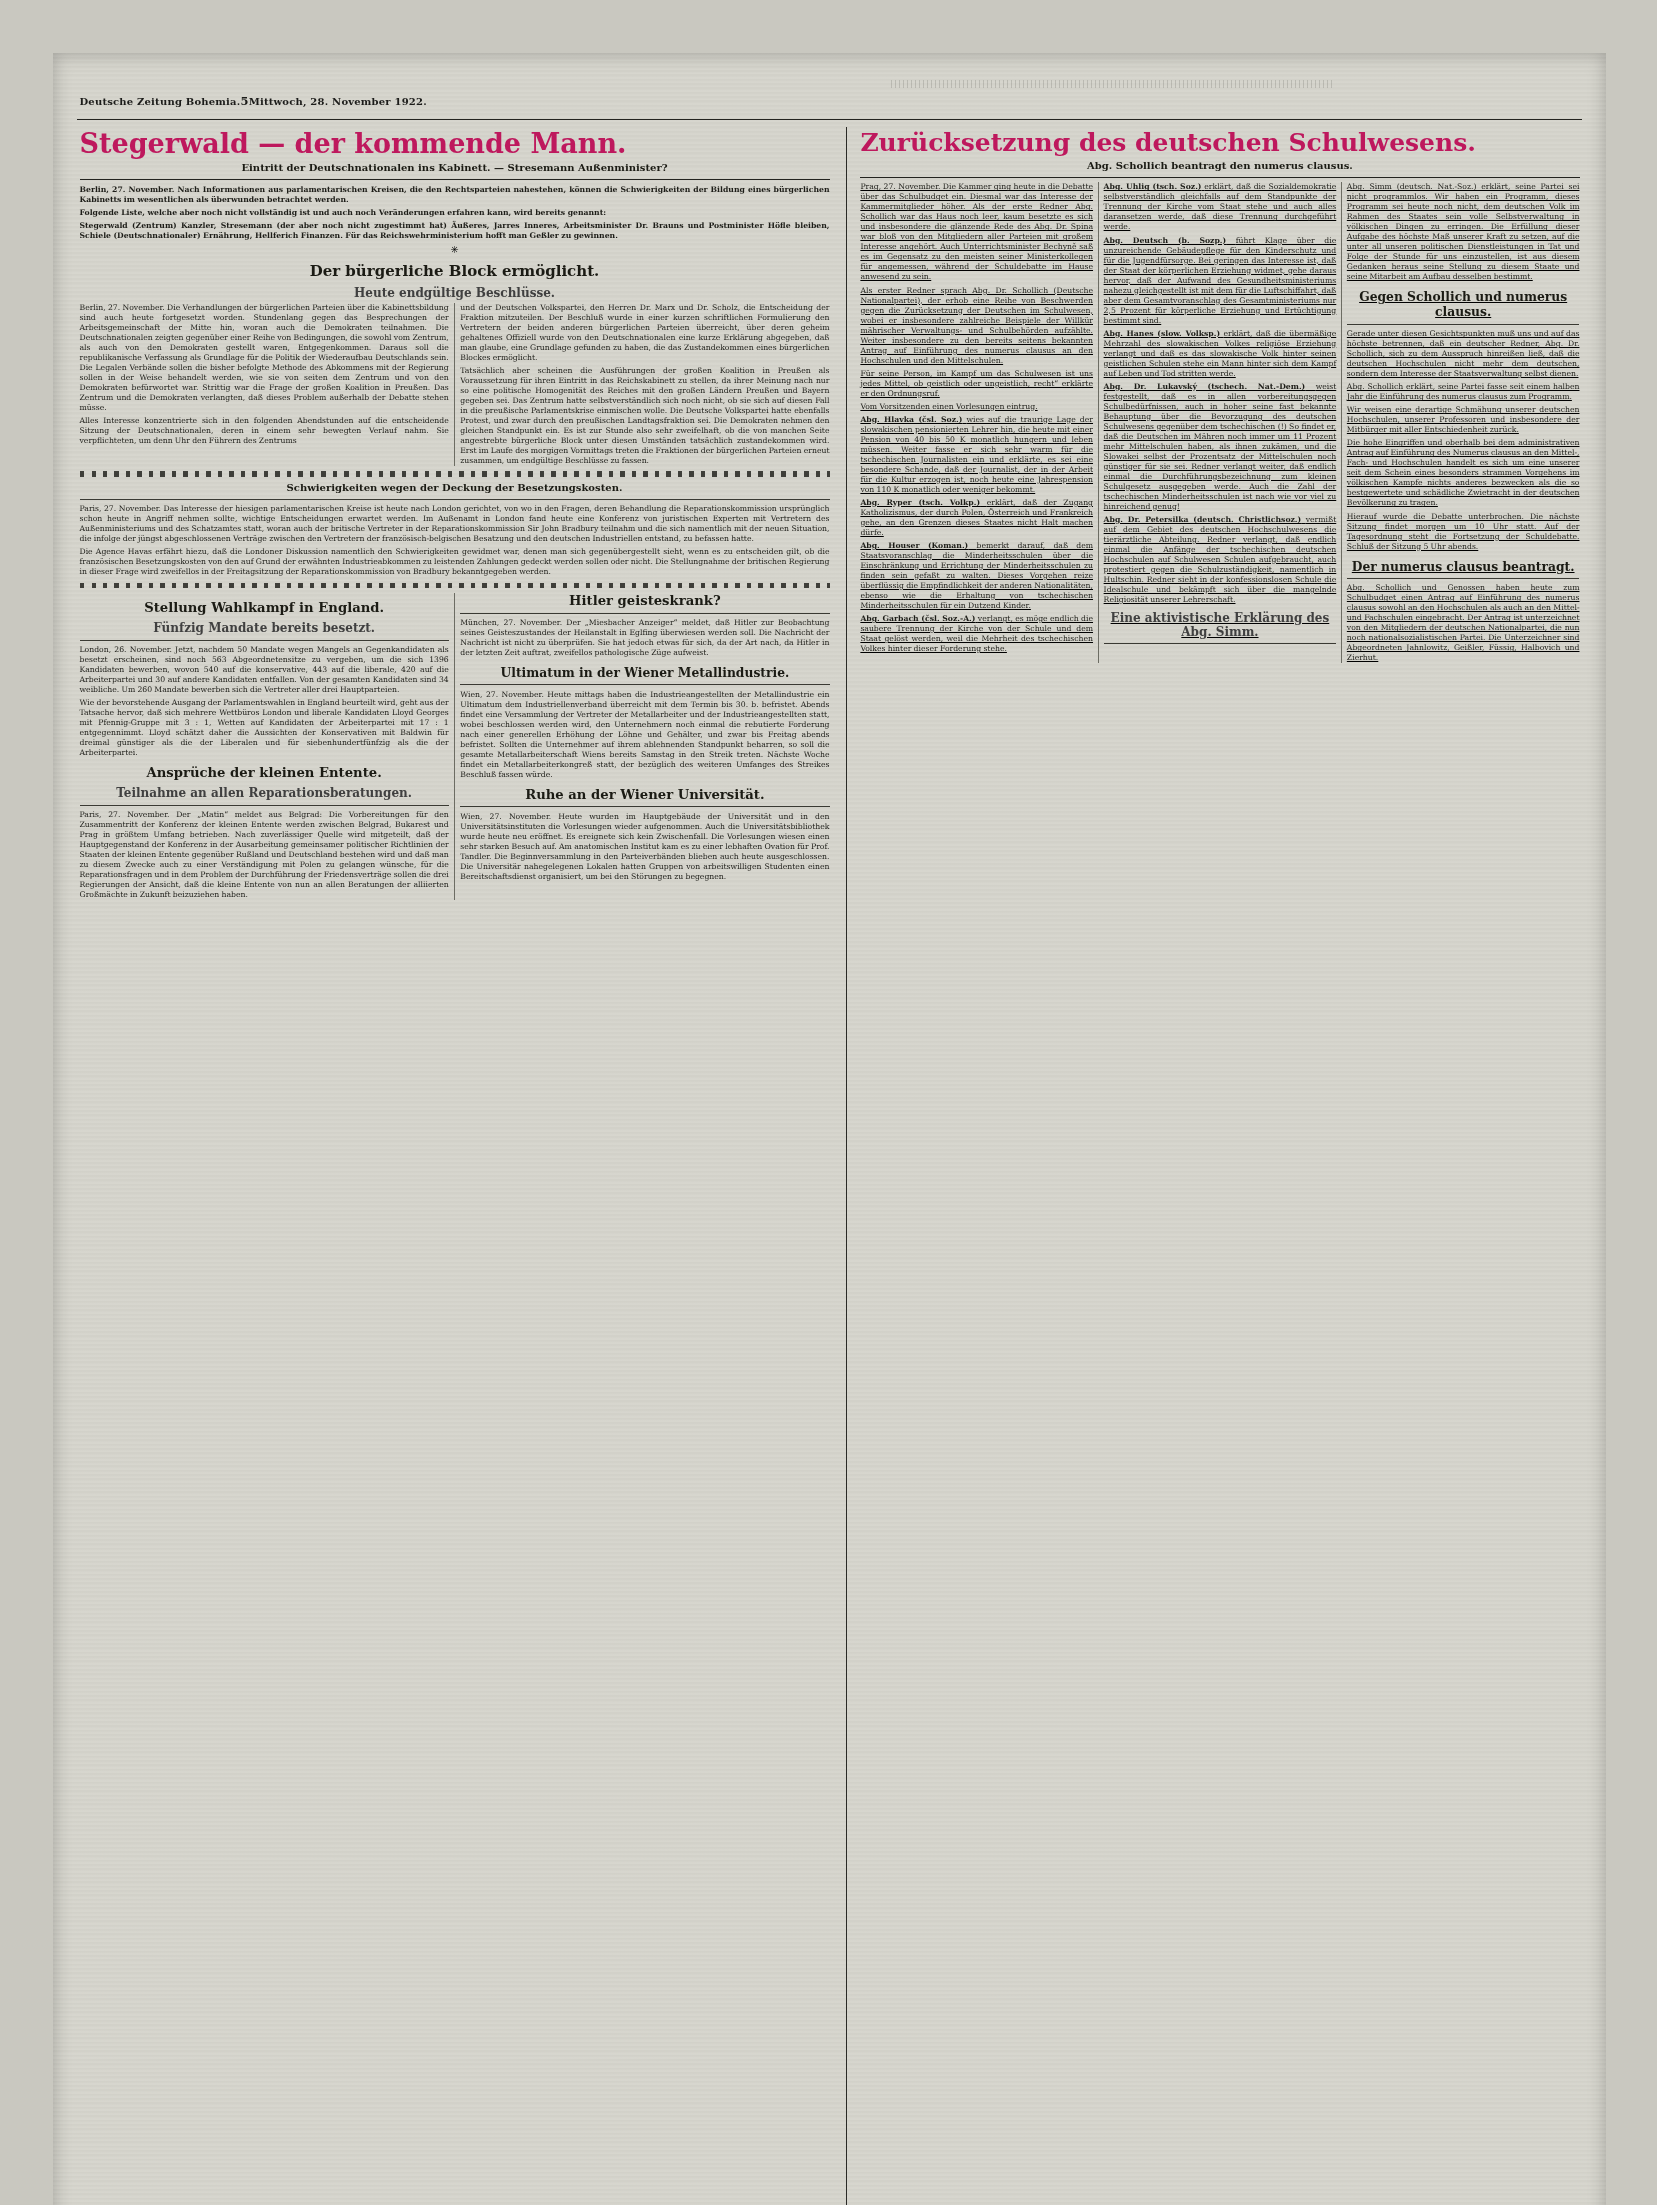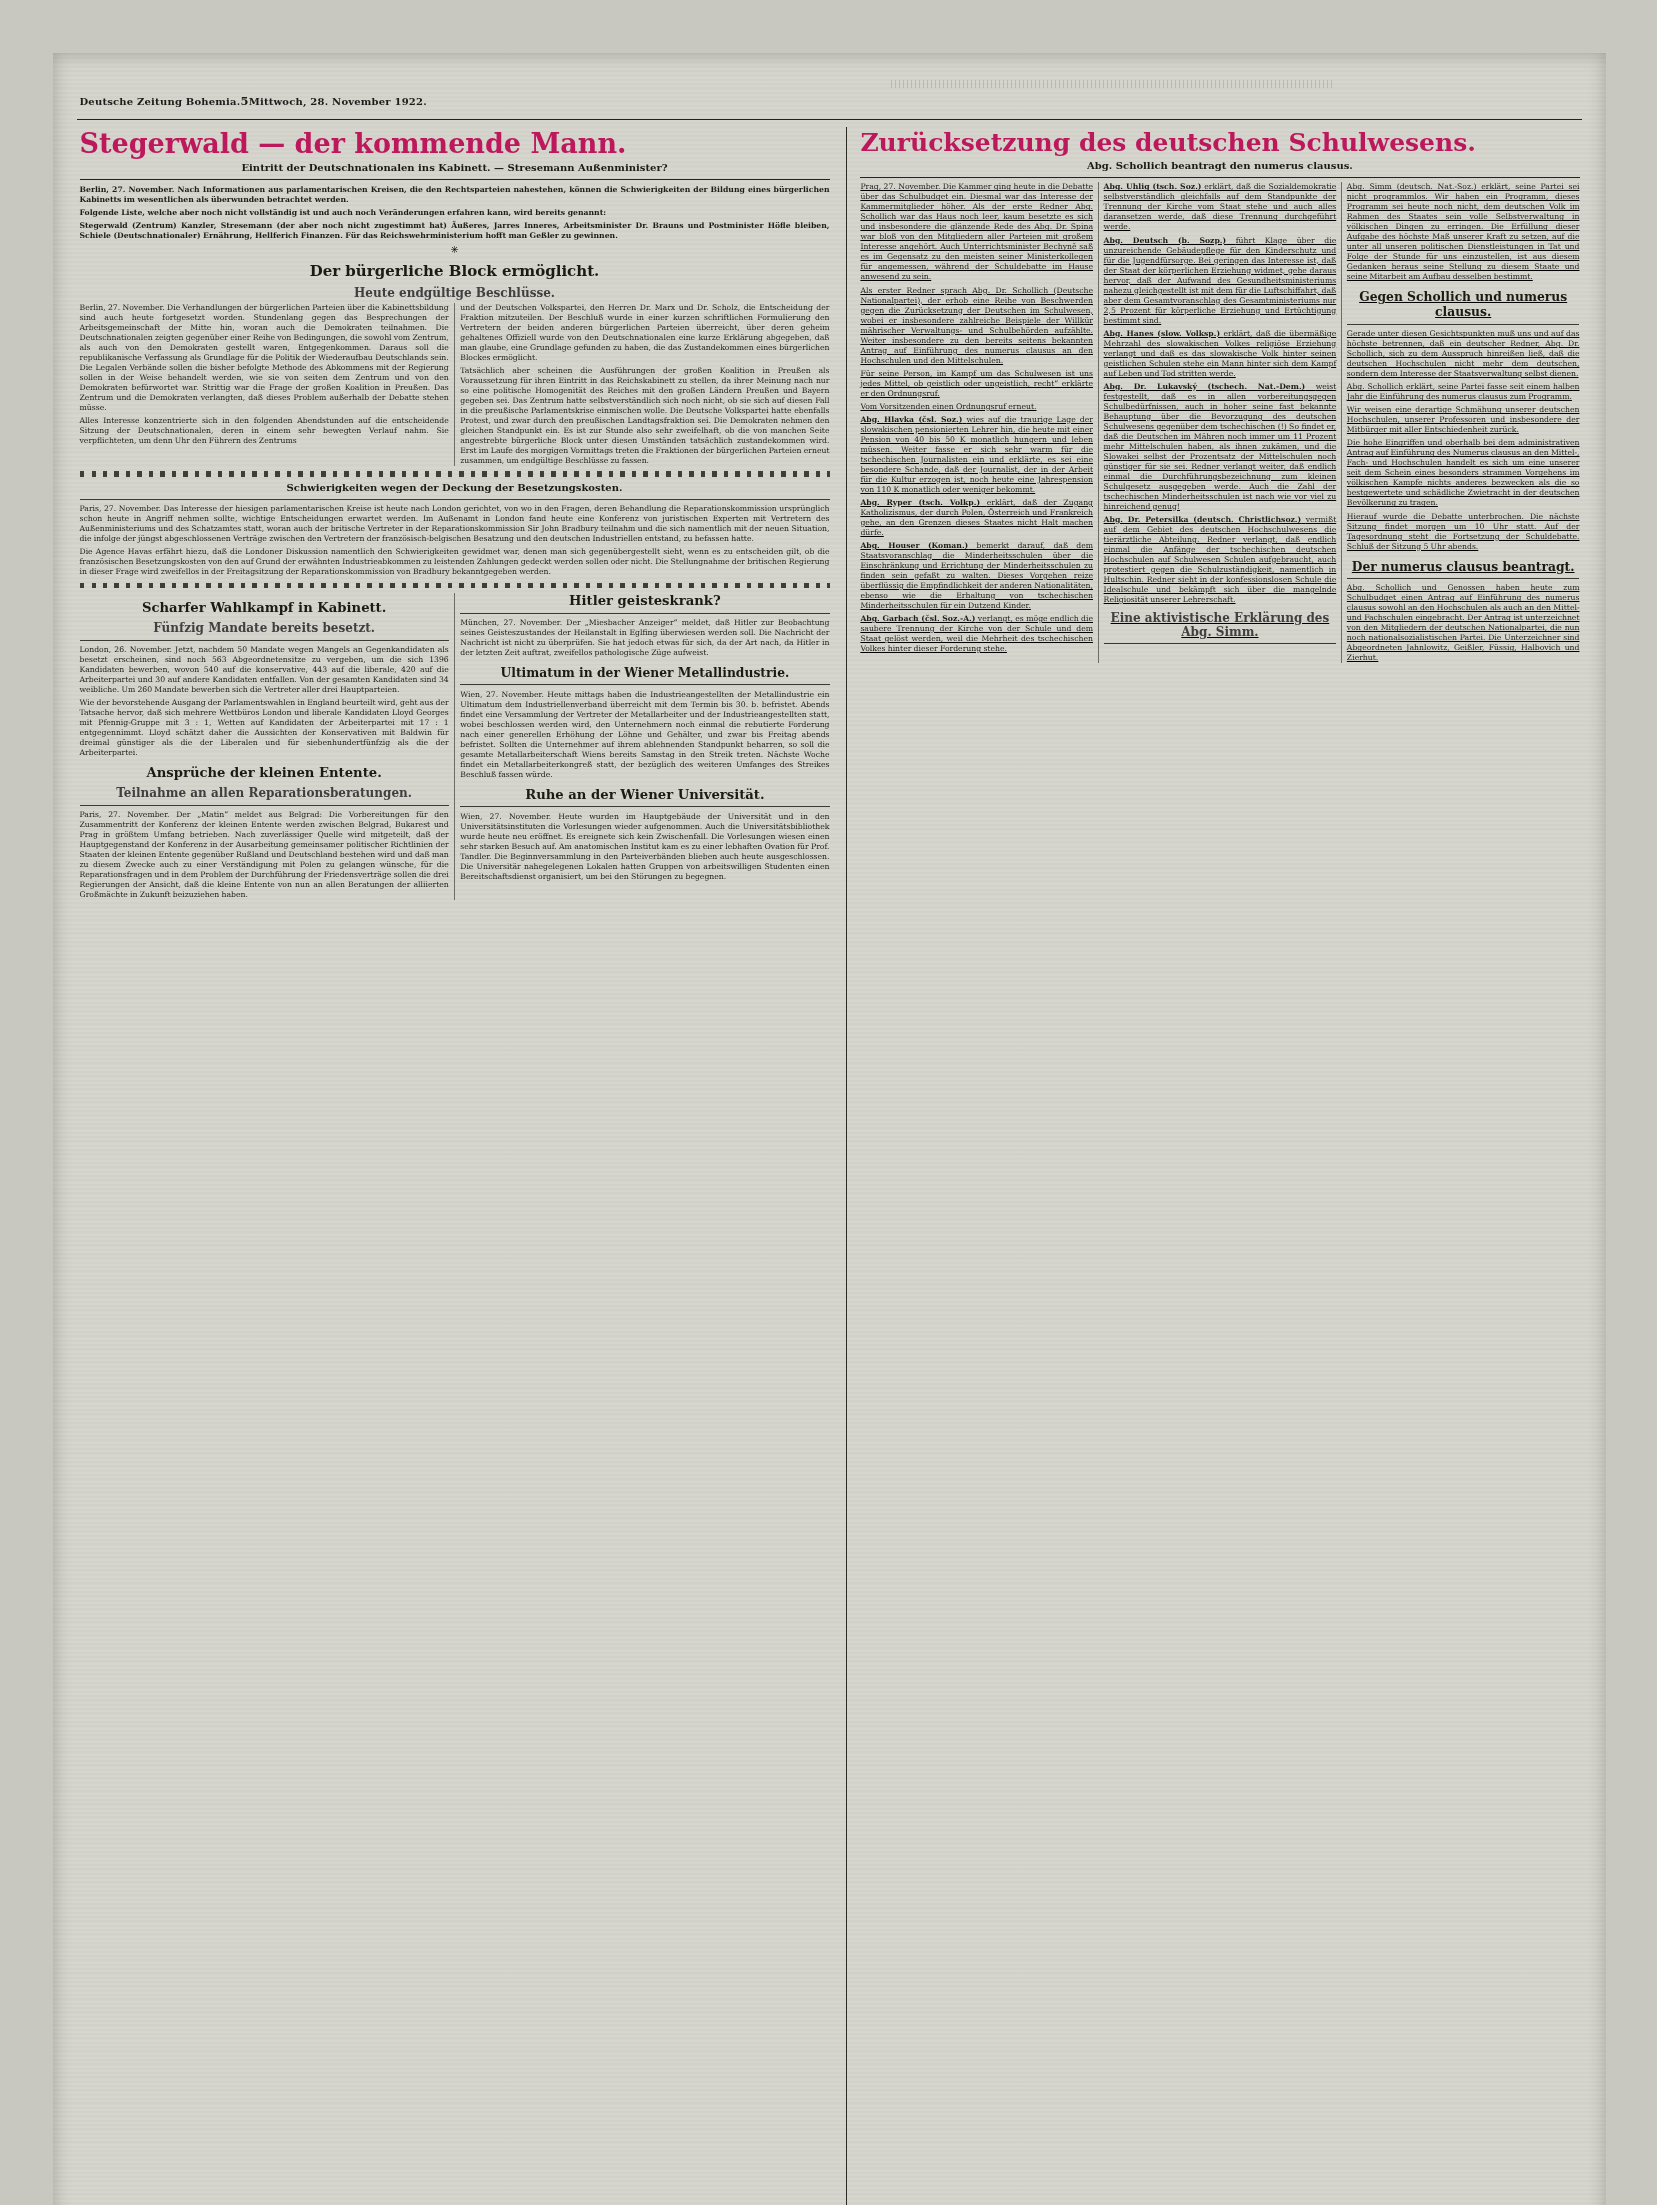--- a/index.html
+++ b/index.html
@@ -211,21 +211,21 @@
         <div class="blockwrap">
           <h2 class="sub">Schwierigkeiten wegen der Deckung der Besetzungskosten.</h2>
           <div class="hrule thin"></div>
           <p class="bt">Paris, 27. November. Das Interesse der hiesigen parlamentarischen Kreise ist heute nach London gerichtet, von wo in den Fragen, deren Behandlung die Reparationskommission ursprünglich schon heute in Angriff nehmen sollte, wichtige Entscheidungen erwartet werden. Im Außenamt in London fand heute eine Konferenz von juristischen Experten mit Vertretern des Außenministeriums und des Schatzamtes statt, woran auch der britische Vertreter in der Reparationskommission Sir John Bradbury teilnahm und die sich namentlich mit der neuen Situation, die infolge der jüngst abgeschlossenen Verträge zwischen den Vertretern der französisch-belgischen Besatzung und den deutschen Industriellen entstand, zu befassen hatte.</p>
           <p class="bt">Die Agence Havas erfährt hiezu, daß die Londoner Diskussion namentlich den Schwierigkeiten gewidmet war, denen man sich gegenübergestellt sieht, wenn es zu entscheiden gilt, ob die französischen Besetzungskosten von den auf Grund der erwähnten Industrieabkommen zu leistenden Zahlungen gedeckt werden sollen oder nicht. Die Stellungnahme der britischen Regierung in dieser Frage wird zweifellos in der Freitagsitzung der Reparationskommission von Bradbury bekanntgegeben werden.</p>
         </div>
 
         <div class="dotrule"></div>
 
         <div class="twocol">
-          <h3 class="sec" style="font-size:13.2px">Scharfer Wahlkampf in Kabinett.</h3>
+          <h3 class="sec" style="font-size:13.2px">Stellung Wahlkampf in England.</h3>
           <h4 class="secsm">Fünfzig Mandate bereits besetzt.</h4>
           <div class="hrule thin"></div>
           <p class="bt">London, 26. November. Jetzt, nachdem 50 Mandate wegen Mangels an Gegenkandidaten als besetzt erscheinen, sind noch 563 Abgeordnetensitze zu vergeben, um die sich 1396 Kandidaten bewerben, wovon 540 auf die konservative, 443 auf die liberale, 420 auf die Arbeiterpartei und 30 auf andere Kandidaten entfallen. Von der gesamten Kandidaten sind 34 weibliche. Um 260 Mandate bewerben sich die Vertreter aller drei Hauptparteien.</p>
           <p class="bt">Wie der bevorstehende Ausgang der Parlamentswahlen in England beurteilt wird, geht aus der Tatsache hervor, daß sich mehrere Wettbüros London und liberale Kandidaten Lloyd Georges mit Pfennig-Gruppe mit 3 : 1, Wetten auf Kandidaten der Arbeiterpartei mit 17 : 1 entgegennimmt. Lloyd schätzt daher die Aussichten der Konservativen mit Baldwin für dreimal günstiger als die der Liberalen und für siebenhundertfünfzig als die der Arbeiterpartei.</p>
 
           <h3 class="sec" style="font-size:13.2px">Ansprüche der kleinen Entente.</h3>
           <h4 class="secsm">Teilnahme an allen Reparationsberatungen.</h4>
           <div class="hrule thin"></div>
           <p class="bt">Paris, 27. November. Der „Matin“ meldet aus Belgrad: Die Vorbereitungen für den Zusammentritt der Konferenz der kleinen Entente werden zwischen Belgrad, Bukarest und Prag in größtem Umfang betrieben. Nach zuverlässiger Quelle wird mitgeteilt, daß der Hauptgegenstand der Konferenz in der Ausarbeitung gemeinsamer politischer Richtlinien der Staaten der kleinen Entente gegenüber Rußland und Deutschland bestehen wird und daß man zu diesem Zwecke auch zu einer Verständigung mit Polen zu gelangen wünsche, für die Reparationsfragen und in dem Problem der Durchführung der Friedensverträge sollen die drei Regierungen der Ansicht, daß die kleine Entente von nun an allen Beratungen der alliierten Großmächte in Zukunft beizuziehen haben.</p>
 
@@ -249,21 +249,21 @@
       <div class="colright">
 
         <h1 class="hl smaller">Zurücksetzung des deutschen Schulwesens.</h1>
         <h2 class="sub">Abg. Schollich beantragt den numerus clausus.</h2>
         <div class="hrule"></div>
 
         <div class="rc-3">
           <p class="bt">Prag, 27. November. Die Kammer ging heute in die Debatte über das Schulbudget ein. Diesmal war das Interesse der Kammermitglieder höher. Als der erste Redner Abg. Schollich war das Haus noch leer, kaum besetzte es sich und insbesondere die glänzende Rede des Abg. Dr. Spina war bloß von den Mitgliedern aller Parteien mit großem Interesse angehört. Auch Unterrichtsminister Bechyně saß es im Gegensatz zu den meisten seiner Ministerkollegen für angemessen, während der Schuldebatte im Hause anwesend zu sein.</p>
           <p class="bt">Als erster Redner sprach Abg. Dr. Schollich (Deutsche Nationalpartei), der erhob eine Reihe von Beschwerden gegen die Zurücksetzung der Deutschen im Schulwesen, wobei er insbesondere zahlreiche Beispiele der Willkür mährischer Verwaltungs- und Schulbehörden aufzählte. Weiter insbesondere zu den bereits seitens bekannten Antrag auf Einführung des numerus clausus an den Hochschulen und den Mittelschulen.</p>
           <p class="bt">Für seine Person, im Kampf um das Schulwesen ist uns jedes Mittel, ob geistlich oder ungeistlich, recht“ erklärte er den Ordnungsruf.</p>
-          <p class="bt">Vom Vorsitzenden einen Ordnungsruf erneut.</p>
+          <p class="bt">Vom Vorsitzenden einen Vorlesungen eintrug.</p>
 
           <p class="bt">
             <span class="b">Abg. Hlavka (čsl. Soz.)</span>
             <span>wies auf die traurige Lage der slowakischen pensionierten Lehrer hin, die heute mit einer Pension von 40 bis 50 K monatlich hungern und leben müssen. Weiter fasse er sich sehr warm für die tschechischen Journalisten ein und erklärte, es sei eine besondere Schande, daß der Journalist, der in der Arbeit für die Kultur erzogen ist, noch heute eine Jahrespension von 110 K monatlich oder weniger bekommt.</span>
           </p>
           <p class="bt">
             <span class="b">Abg. Ryper (tsch. Volkp.)</span>
             <span>erklärt, daß der Zugang Katholizismus, der durch Polen, Österreich und Frankreich gehe, an den Grenzen dieses Staates nicht Halt machen dürfe.</span>
           </p>
           <p class="bt">

